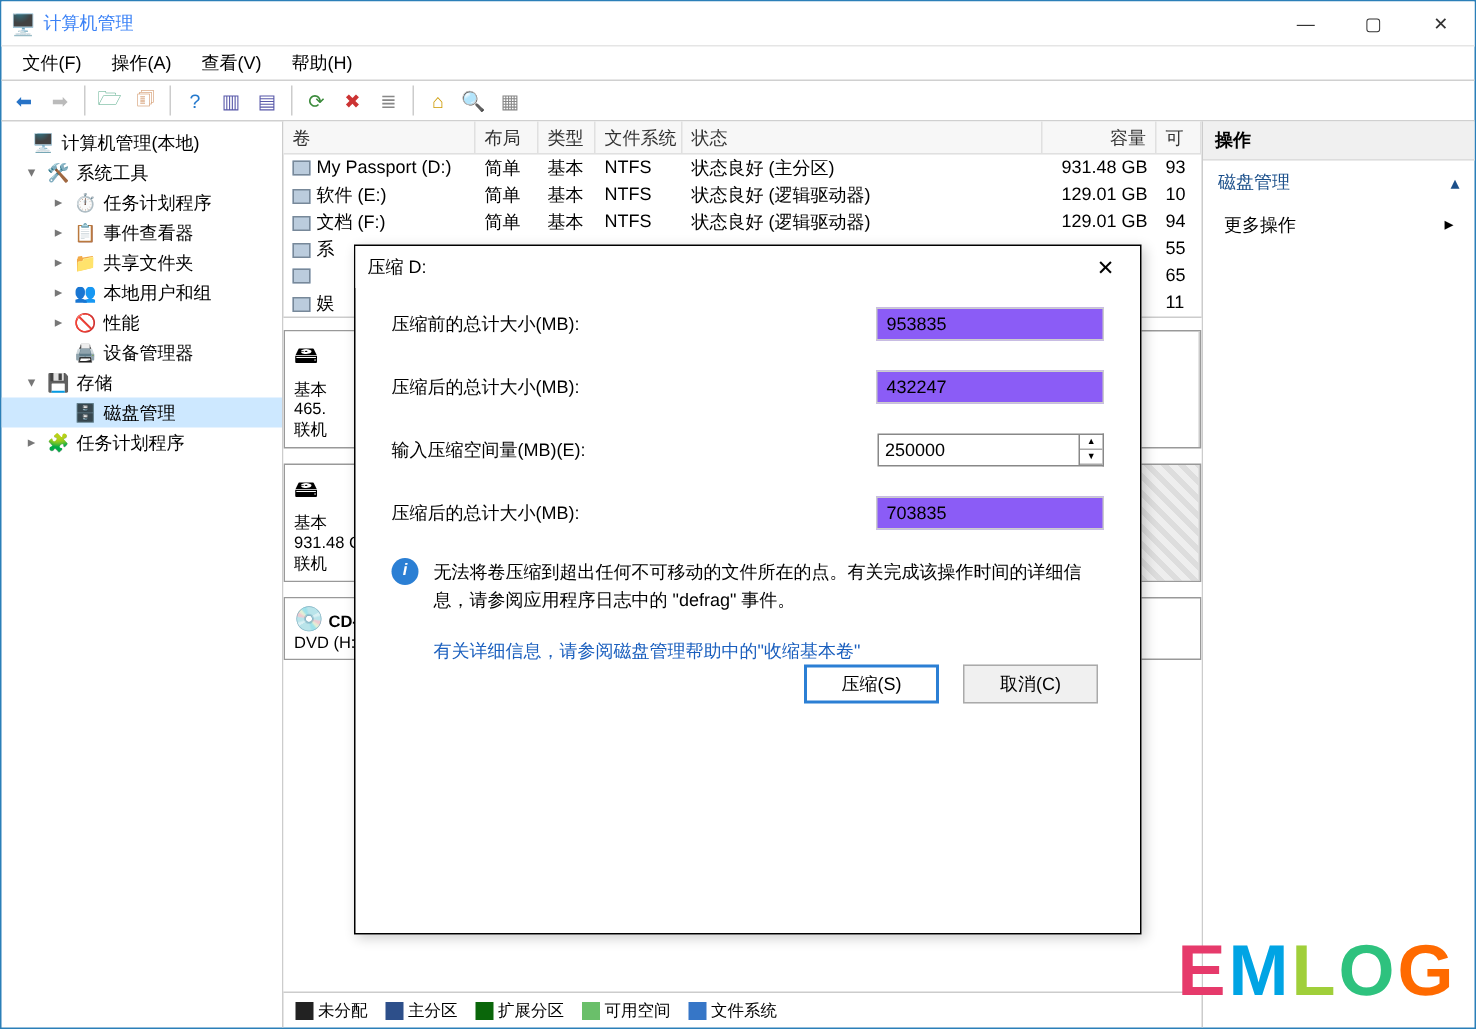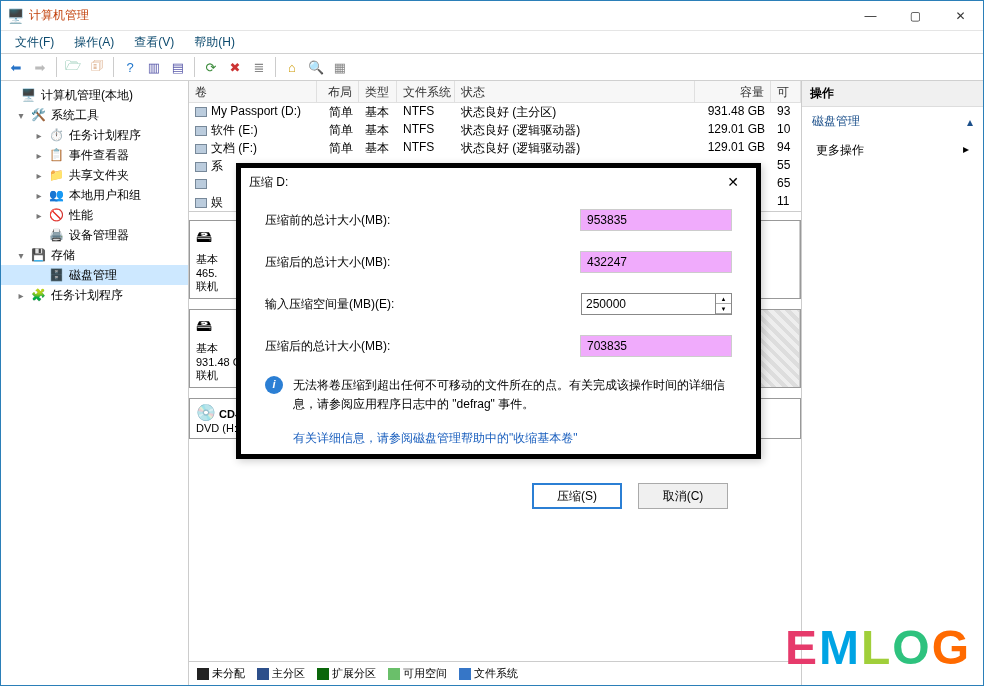--- a/index.html
+++ b/index.html
@@ -2,26 +2,26 @@
 <html><head>
 <meta charset="utf-8">
 <style>
 * { box-sizing: border-box; margin: 0; padding: 0; }
 body { font-family: "Microsoft YaHei", Tahoma, sans-serif; font-size: 12px; background: #fff; overflow: hidden; }
 .window { width: 984px; height: 686px; border: 1px solid #2b7fb8; position: relative; background: #fff; }
 
 
 .titlebar { height: 30px; background: #fff; display: flex; align-items: center; padding: 0 0 0 6px; border-bottom: 1px solid #e5e5e5; }
 .titlebar .icon { width: 16px; height: 16px; margin-right: 6px; font-size: 14px; }
-.titlebar .title { flex: 1; color: #c2410c; font-size: 12px; }
+.titlebar .title { flex: 1; color: #3b82f6; font-size: 12px; }
 .winbtn { width: 45px; height: 29px; display: flex; align-items: center; justify-content: center; color: #333; font-size: 12px; }
 
 
 .menubar { height: 22px; display: flex; align-items: center; padding: 0 4px; }
-.menubar span { padding: 2px 10px; color: #0c4a6e; }
+.menubar span { padding: 2px 10px; color: #000000; }
 
 
 .toolbar { height: 28px; border-top: 1px solid #d0d0d0; border-bottom: 1px solid #d0d0d0; display: flex; align-items: center; padding: 0 4px; gap: 2px; }
 .tbbtn { width: 22px; height: 22px; display: flex; align-items: center; justify-content: center; border: 1px solid transparent; font-size: 13px; }
 .tbsep { width: 1px; height: 20px; background: #ccc; margin: 0 3px; }
 
 
 .mainarea { display: flex; height: 604px; }
 .treepane { width: 188px; border-right: 1px solid #ccc; overflow: auto; padding-top: 4px; }
 .contentpane { flex: 1; display: flex; flex-direction: column; position: relative; }
@@ -36,21 +36,21 @@
 .tnode.l2 { padding-left: 32px; }
 .tnode.sel { background: #cde8ff; }
 
 
 .vollist { border-bottom: 1px solid #ccc; }
 .volhead { display: flex; background: #f7f7f7; border-bottom: 1px solid #e0e0e0; height: 22px; }
 .volhead div { border-right: 1px solid #e0e0e0; padding: 3px 6px; color: #333; white-space:nowrap; overflow:hidden;}
 .volrow { display: flex; height: 18px; }
 .volrow div { padding: 1px 6px; white-space: nowrap; overflow:hidden;}
 .c-vol { width: 128px; }
-.c-layout { width: 42px; text-align: right; }
+.c-layout { width: 42px; }
 .c-type { width: 38px; }
 .c-fs { width: 58px; }
 .c-status { width: 240px; }
 .c-cap { width: 76px; text-align: right; }
 .c-free { width: 30px; }
 .vico { display:inline-block; width:12px; height:10px; background:#bcd; border:1px solid #789; margin-right:4px; vertical-align:middle;}
 
 
 .diskarea { flex: 1; overflow: auto; background: #fff; padding-top: 8px; }
 .diskrow { display: flex; margin: 0 0 10px 0; border: 1px solid #999; }
@@ -61,39 +61,39 @@
 .dpart.stripe { background: repeating-linear-gradient(45deg,#eee,#eee 4px,#ddd 4px,#ddd 8px);}
 .legend { display:flex; gap:12px; padding:4px 8px; border-top:1px solid #ccc; font-size:11px;}
 .legbox { display:inline-block; width:12px; height:12px; margin-right:3px; vertical-align:middle;}
 
 
 .acthead { background: #f0f0f0; padding: 4px 8px; border-bottom: 1px solid #ddd; font-weight:bold;}
 .actitem { padding: 6px 14px; display:flex; justify-content:space-between;}
 .acttitle { padding:6px 10px; color:#1b4f8a; display:flex; justify-content:space-between; align-items:center;}
 
 
-.dialog { position: absolute; left: 235px; top: 162px; width: 525px; height: 296px; background: #fff; border: 5px solid #000000; box-shadow: 2px 2px 8px rgba(0,0,0,0.2); z-index: 10; }
+.dialog { position: absolute; left: 235px; top: 162px; width: 525px; height: 460px; background: #fff; border: 1px solid #000000; box-shadow: 2px 2px 8px rgba(0,0,0,0.2); z-index: 10; }
 .dtitle { height: 28px; display: flex; align-items: center; padding: 0 8px; font-size: 12px; background: #fff; }
 .dtitle span { flex: 1; }
 .dclose { width: 30px; height: 22px; display:flex; align-items:center; justify-content:center; font-size: 14px; }
 .dbody { padding: 12px 24px; }
 .fldrow { display: flex; align-items: center; margin-bottom: 18px; height: 24px; }
 .fldrow label { flex: 1; }
 .fldbox { width: 152px; height: 22px; border: 1px solid #aaa; padding: 2px 6px; background: #fff; display:flex; align-items:center; }
-.fldbox.ro { background: #f0abfc; border-color:#ccc;}
+.fldbox.ro { background: #8b5cf6; border-color:#ccc;}
 .highlight { position:absolute; border:3px solid #ed7d1c; pointer-events:none;}
 .hl1 { left: 576px; top: 196px; width: 82px; height: 150px; }
 .spinbox { display:flex; }
 .spinbox input { width: 135px; height:22px; border:1px solid #888; padding:2px 4px; font-family:inherit; font-size:12px;}
 .spinbtns { display:flex; flex-direction:column; border:1px solid #888; border-left:none; width:16px;}
 .spinbtns span { height:10px; font-size:6px; text-align:center; line-height:10px; border-bottom:1px solid #aaa;}
 .info { display:flex; gap:10px; margin-top:4px; line-height:1.6;}
 .info .iico { width:18px; height:18px; border-radius:50%; background:#2b7fd4; color:#fff; display:flex; align-items:center; justify-content:center; font-style:italic; font-weight:bold; font-size:11px; flex-shrink:0;}
 .link { color:#1a5fbe; margin:16px 0 0 28px; display:block;}
-.dbtns { display:flex; gap:16px; justify-content:flex-end; margin-top:36px; padding-right:4px;}
+.dbtns { display:flex; gap:16px; justify-content:flex-end; padding-right:4px;}
 .dbtn { width: 90px; height: 26px; border:1px solid #aaa; background:#f0f0f0; display:flex; align-items:center; justify-content:center;}
 .dbtn.primary { border:2px solid #2b7fd4; background:#fff;}
 
 
 .emlog { position:absolute; right:12px; bottom:10px; font-size:48px; font-weight:900; letter-spacing:2px; font-family: Arial Black, sans-serif; margin-left: 17px;}
 .emlog span:nth-child(1){color:#e63a6b;} .emlog span:nth-child(2){color:#00a4e4;} .emlog span:nth-child(3){color:#a0cf3a;} .emlog span:nth-child(4){color:#2ec27e;} .emlog span:nth-child(5){color:#ff6a00;}
 </style>
 </head>
 <body>
 

